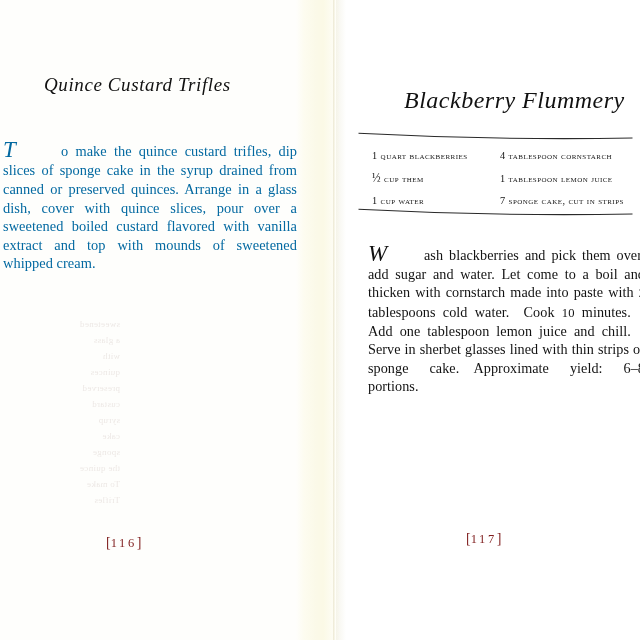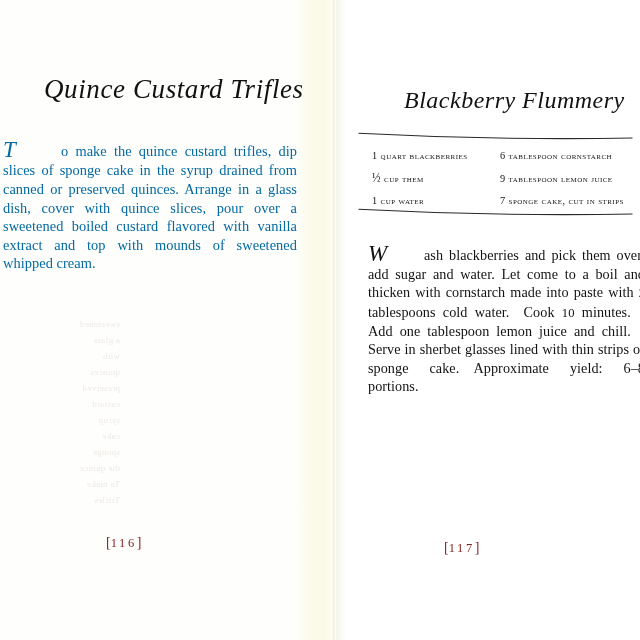--- a/index.html
+++ b/index.html
@@ -94,21 +94,21 @@
   #bleed-through div { white-space: nowrap; }
 
   
   #left-title {
     position: absolute;
     left: 44px;
     top: 74px;
     width: 240px;
     font-family: "Liberation Serif", "DejaVu Serif", serif;
     font-style: italic;
-    font-size: 27px;
+    font-size: 19px;
     letter-spacing: 0.6px;
     color: #111111;
     white-space: nowrap;
   }
 
   #left-body {
     position: absolute;
     left: 3px;
     top: 124px;
     width: 294px;
@@ -206,21 +206,21 @@
 
   
   .folio {
     position: absolute;
     font-size: 12.5px;
     letter-spacing: 2.6px;
     color: #7f1d1d;
     white-space: nowrap;
   }
   #folio-left  { left: 106px; top: 535px; }
-  #folio-right { left: 444px; top: 531px; margin-top: 9px; }
+  #folio-right { left: 466px; top: 531px; }
   .bracket { font-size: 14px; letter-spacing: 0px; }
 </style>
 </head>
 <body>
 
 <div id="spread">
 
   <div class="page" id="page-left">
 
     <div id="bleed-through">
@@ -257,25 +257,25 @@
     <svg width="275" height="14" viewBox="0 0 275 14" xmlns="http://www.w3.org/2000/svg">
       <path d="M0.5 3.2 Q 137 10.4 274.5 8.0" stroke="#2a2a2a" stroke-width="1.15" fill="none"></path>
     </svg>
   </div>
 
   <div id="ingredients">
     <table>
       <tbody>
         <tr>
           <td class="col-a"><span class="frac"></span><span>1 quart blackberries</span></td>
-          <td class="col-b">6 tablespoon cornstarch</td>
+          <td class="col-b">4 tablespoon cornstarch</td>
         </tr>
         <tr>
           <td class="col-a"><span class="frac">½</span>&nbsp;<span>cup them</span></td>
-          <td class="col-b">9 tablespoon lemon juice</td>
+          <td class="col-b">1 tablespoon lemon juice</td>
         </tr>
         <tr>
           <td class="col-a"><span class="frac"></span><span>1 cup water</span></td>
           <td class="col-b">7 sponge cake, cut in strips</td>
         </tr>
       </tbody>
     </table>
   </div>
 
   <div class="rule" id="rule-bottom">

